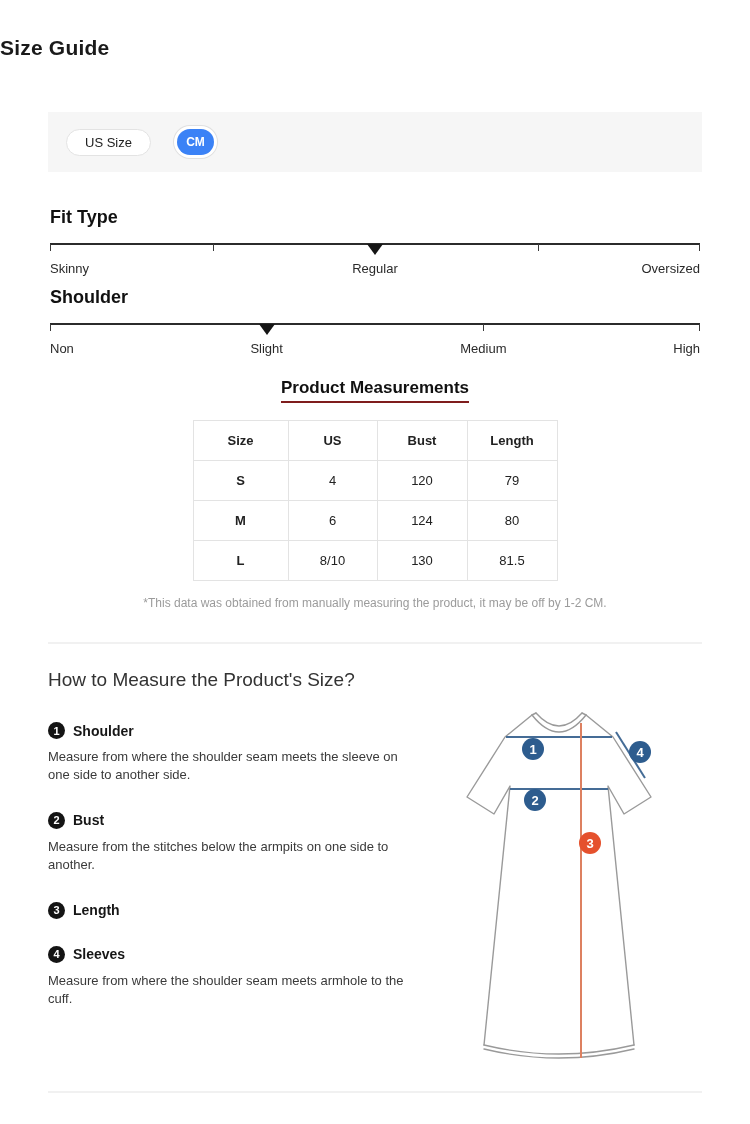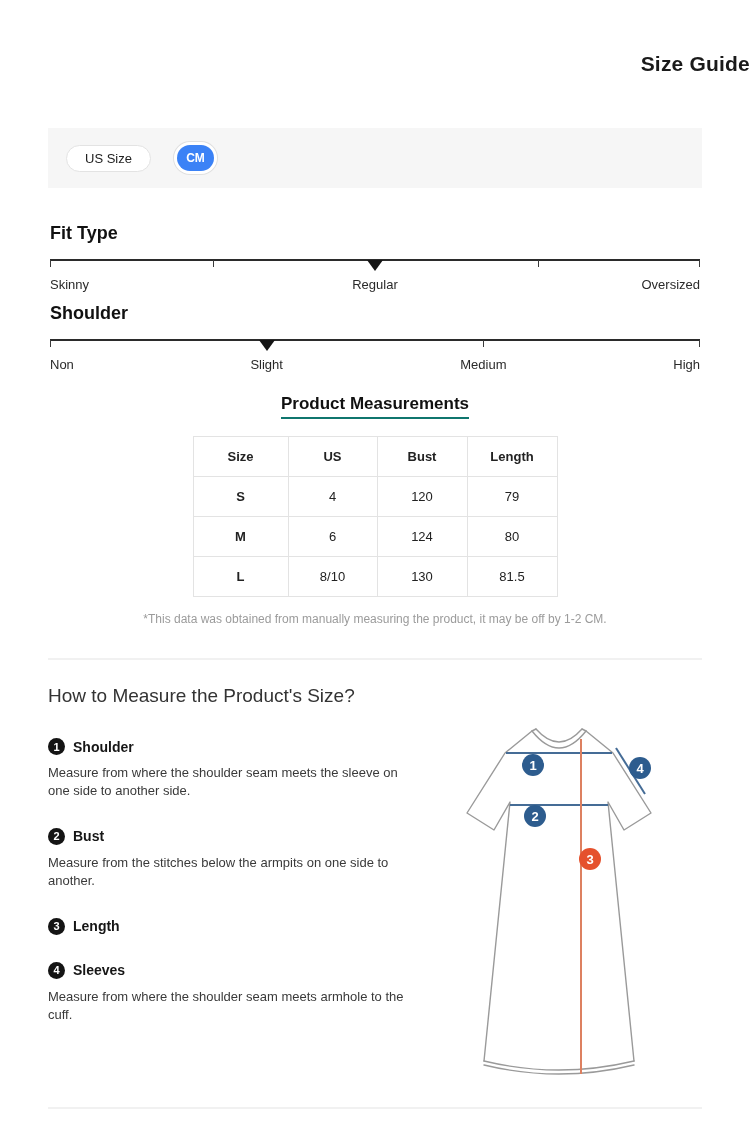--- a/index.html
+++ b/index.html
@@ -7,22 +7,22 @@
   body {
     font-family: "Liberation Sans", sans-serif;
     color: #222;
     height: 1124px;
     overflow: hidden;
     position: relative;
   }
 
   
   .page-title {
-    padding-top: 52px;
-    text-align: right;
+    padding-top: 36px;
+    text-align: left;
     font-size: 21px;
     font-weight: bold;
     color: #1a1a1a;
     letter-spacing: .2px;
     line-height: 24px;
   }
 
   
   .switch-bar {
     margin: 52px 48px 0 48px;
@@ -104,21 +104,21 @@
   .sl-end { right: 0; }
   .sl-center { transform: translateX(-50%); }
 
   
   .pm-title-wrap { text-align: center; margin-top: 21px; }
   .pm-title {
     display: inline-block;
     font-size: 17px;
     font-weight: bold;
     color: #111;
-    border-bottom: 2px solid #0f766e;
+    border-bottom: 2px solid #7f1d1d;
     padding-bottom: 3px;
   }
   table.measure {
     margin: 17px auto 0 auto;
     border-collapse: collapse;
   }
   table.measure td {
     border: 1px solid #e3e3e3;
     height: 40px;
     text-align: center;

